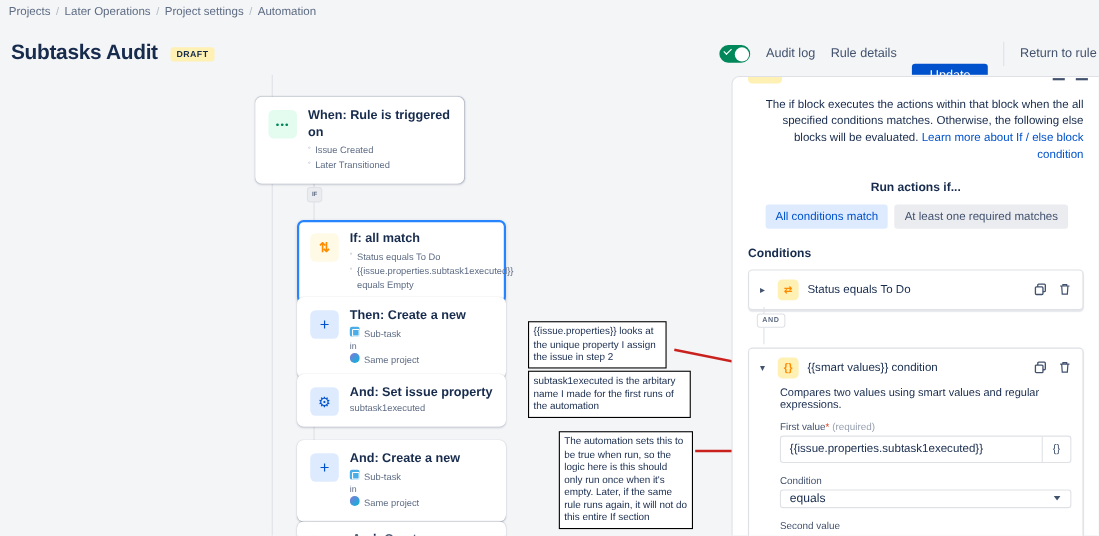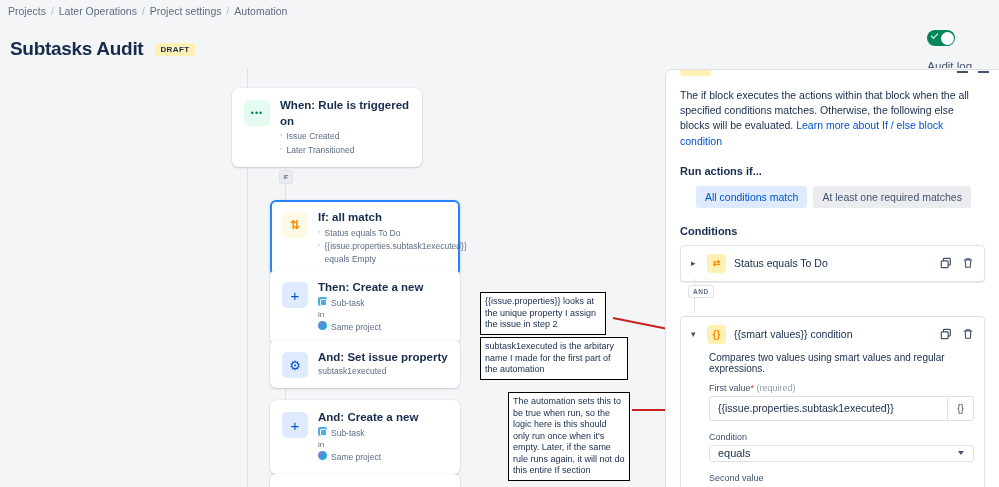--- a/index.html
+++ b/index.html
@@ -31,21 +31,21 @@
     font-size: 19px; font-weight: 600; letter-spacing: -0.3px; color: #172b4d;
   }
   .draft-badge {
     margin-left: 12px;
     background: #fff0b3; color: #172b4d;
     font-size: 8px; font-weight: 700; letter-spacing: .4px;
     padding: 2px 5px; border-radius: 3px;
   }
   .header-right {
     position: absolute; right: 0; top: 30px; height: 38px;
-    display: flex; gap: 14px; padding-right: 2px; flex-direction: column;
+    display: flex; align-items: center; gap: 14px; padding-right: 2px;
   }
   .toggle {
     width: 28px; height: 16px; border-radius: 9px; background: #00875a;
     position: relative; flex: none;
   }
   .toggle .knob {
     position: absolute; right: 1.5px; top: 1.5px;
     width: 13px; height: 13px; border-radius: 50%; background: #fff;
   }
   .toggle .chk {
@@ -144,24 +144,24 @@
     position: absolute; left: 14px; top: -8px;
     width: 31px; height: 14px; border-radius: 4px; background: #fff0b3;
   }
   .rp-winctl {
     position: absolute; right: 10px; top: 1px; display: flex; gap: 10px;
   }
   .rp-winctl span {
     display: block; width: 11px; height: 2px; background: #42526e;
   }
   .rp-inner { padding: 18px 14px 0 14px; }
-  .rp-desc { font-size: 10.5px; color: #172b4d; line-height: 1.45; }
+  .rp-desc { font-size: 10.5px; color: #172b4d; line-height: 1.45; text-align: right; }
   .rp-link { color: #0052cc; text-decoration: none; }
   .rp-label {
-    font-size: 11px; font-weight: 600; color: #172b4d; margin-top: 16px;
+    font-size: 11px; font-weight: 600; color: #172b4d; margin-top: 16px; text-align: center;
   }
   .seg-group { display: flex; gap: 6px; margin-top: 9px; margin-left: 16px; }
   .seg {
     font-size: 10.5px; padding: 5px 9px; border-radius: 3px; cursor: pointer;
     background: #ebecf0; color: #42526e; white-space: nowrap;
   }
   .seg.active { background: #deebff; color: #0052cc; }
   .rp-section-label {
     font-size: 11px; font-weight: 600; color: #172b4d; margin-top: 17px;
   }
@@ -332,21 +332,21 @@
     </div>
   </div>
 
   <div class="card" style="left:270px; top:474px; width:190px; height:40px;">
     <div class="card-body" style="margin-left:38px;">
       <div class="card-title">And: Create a new</div>
     </div>
   </div>
 
   <div class="anno" style="left:480px; top:292px; width:126px;">{{issue.properties}} looks at the unique property I assign the issue in step 2</div>
-  <div class="anno" style="left:480px; top:337px; width:148px;">subtask1executed is the arbitary name I made for the first part of the automation</div>
+  <div class="anno" style="left:480px; top:337px; width:148px;">subtask1executed is the arbitary name I made for the first runs of the automation</div>
   <div class="anno" style="left:508px; top:392px; width:122px;">The automation sets this to be true when run, so the logic here is this should only run once when it's empty. Later, if the same rule runs again, it will not do this entire If section</div>
 
   <svg class="arrow-svg" width="999" height="487">
     <defs>
       <marker id="ah" markerWidth="7" markerHeight="7" refX="6" refY="3.5" orient="auto">
         <polygon points="0 0, 7 3.5, 0 7" fill="#c9211e"></polygon>
       </marker>
     </defs>
     <line x1="613" y1="318" x2="703" y2="336" stroke="#c9211e" stroke-width="2.2" marker-end="url(#ah)"></line>
     <line x1="632" y1="410" x2="703" y2="410" stroke="#c9211e" stroke-width="2.2" marker-end="url(#ah)"></line>

